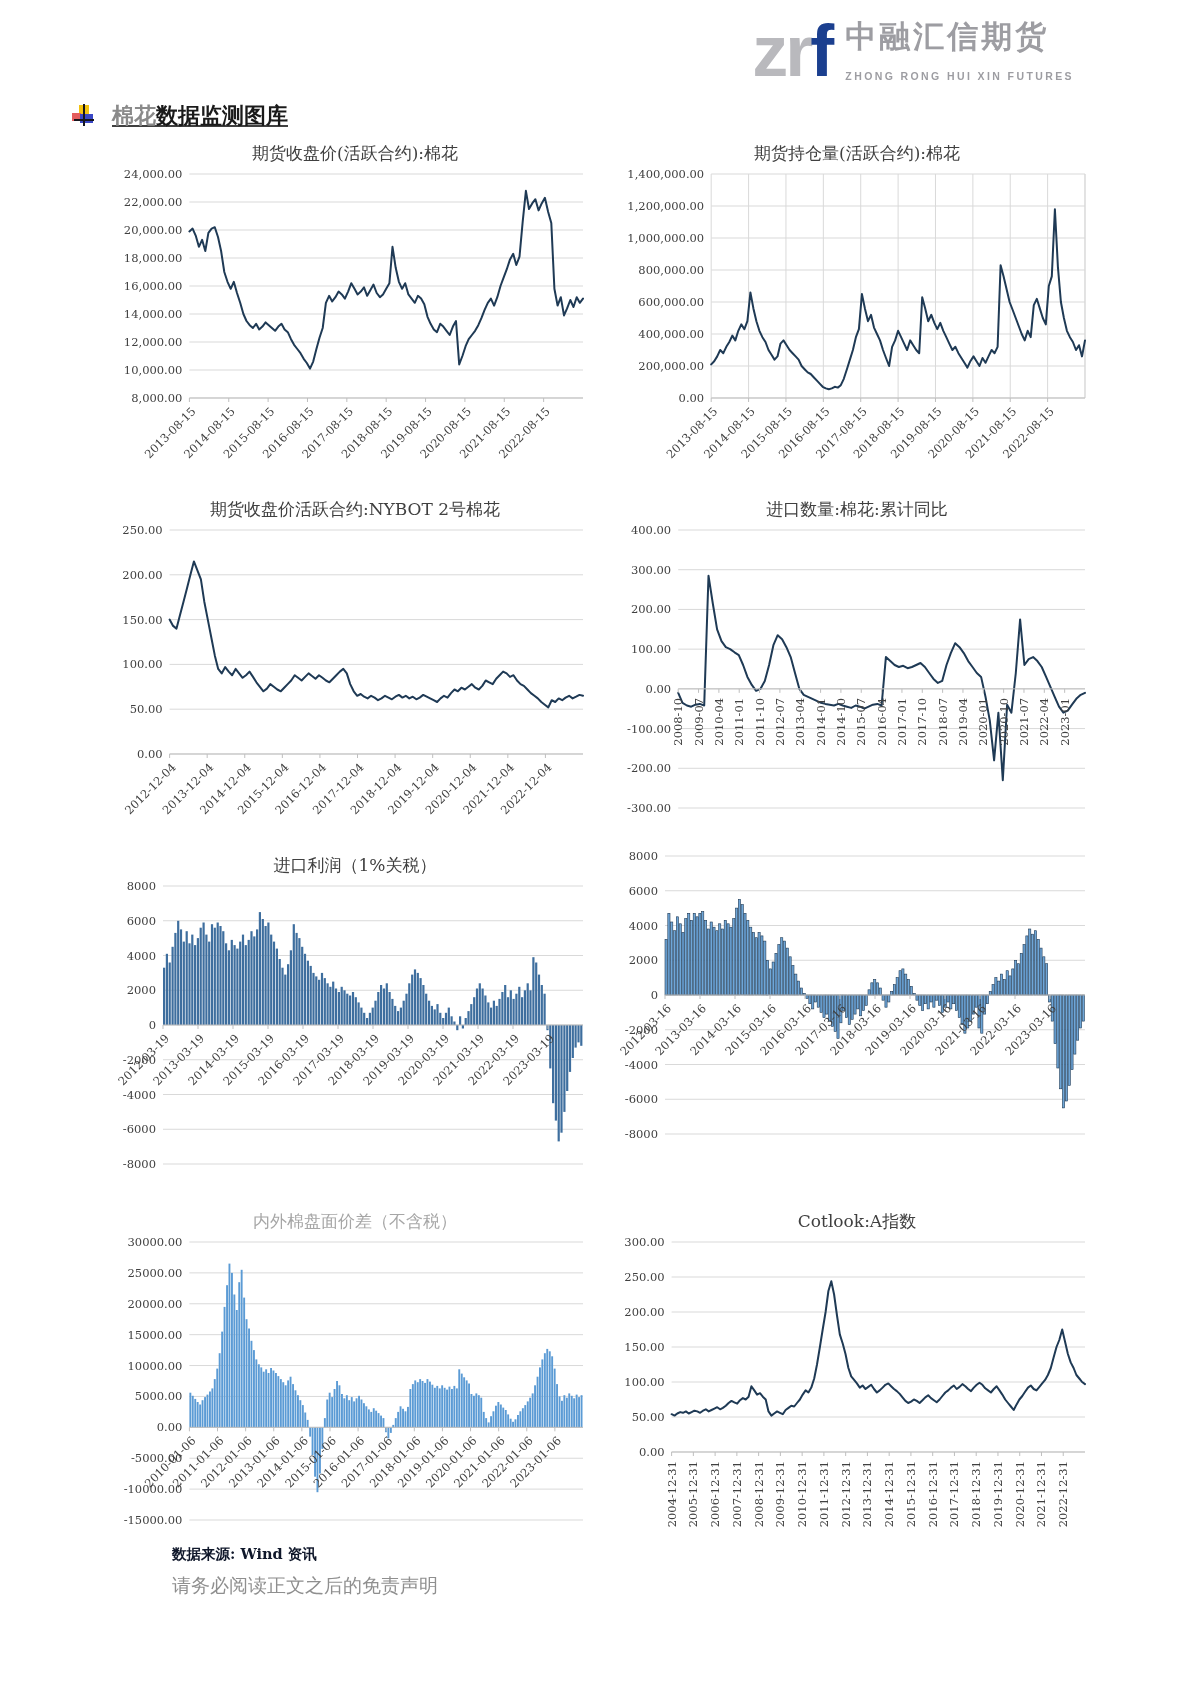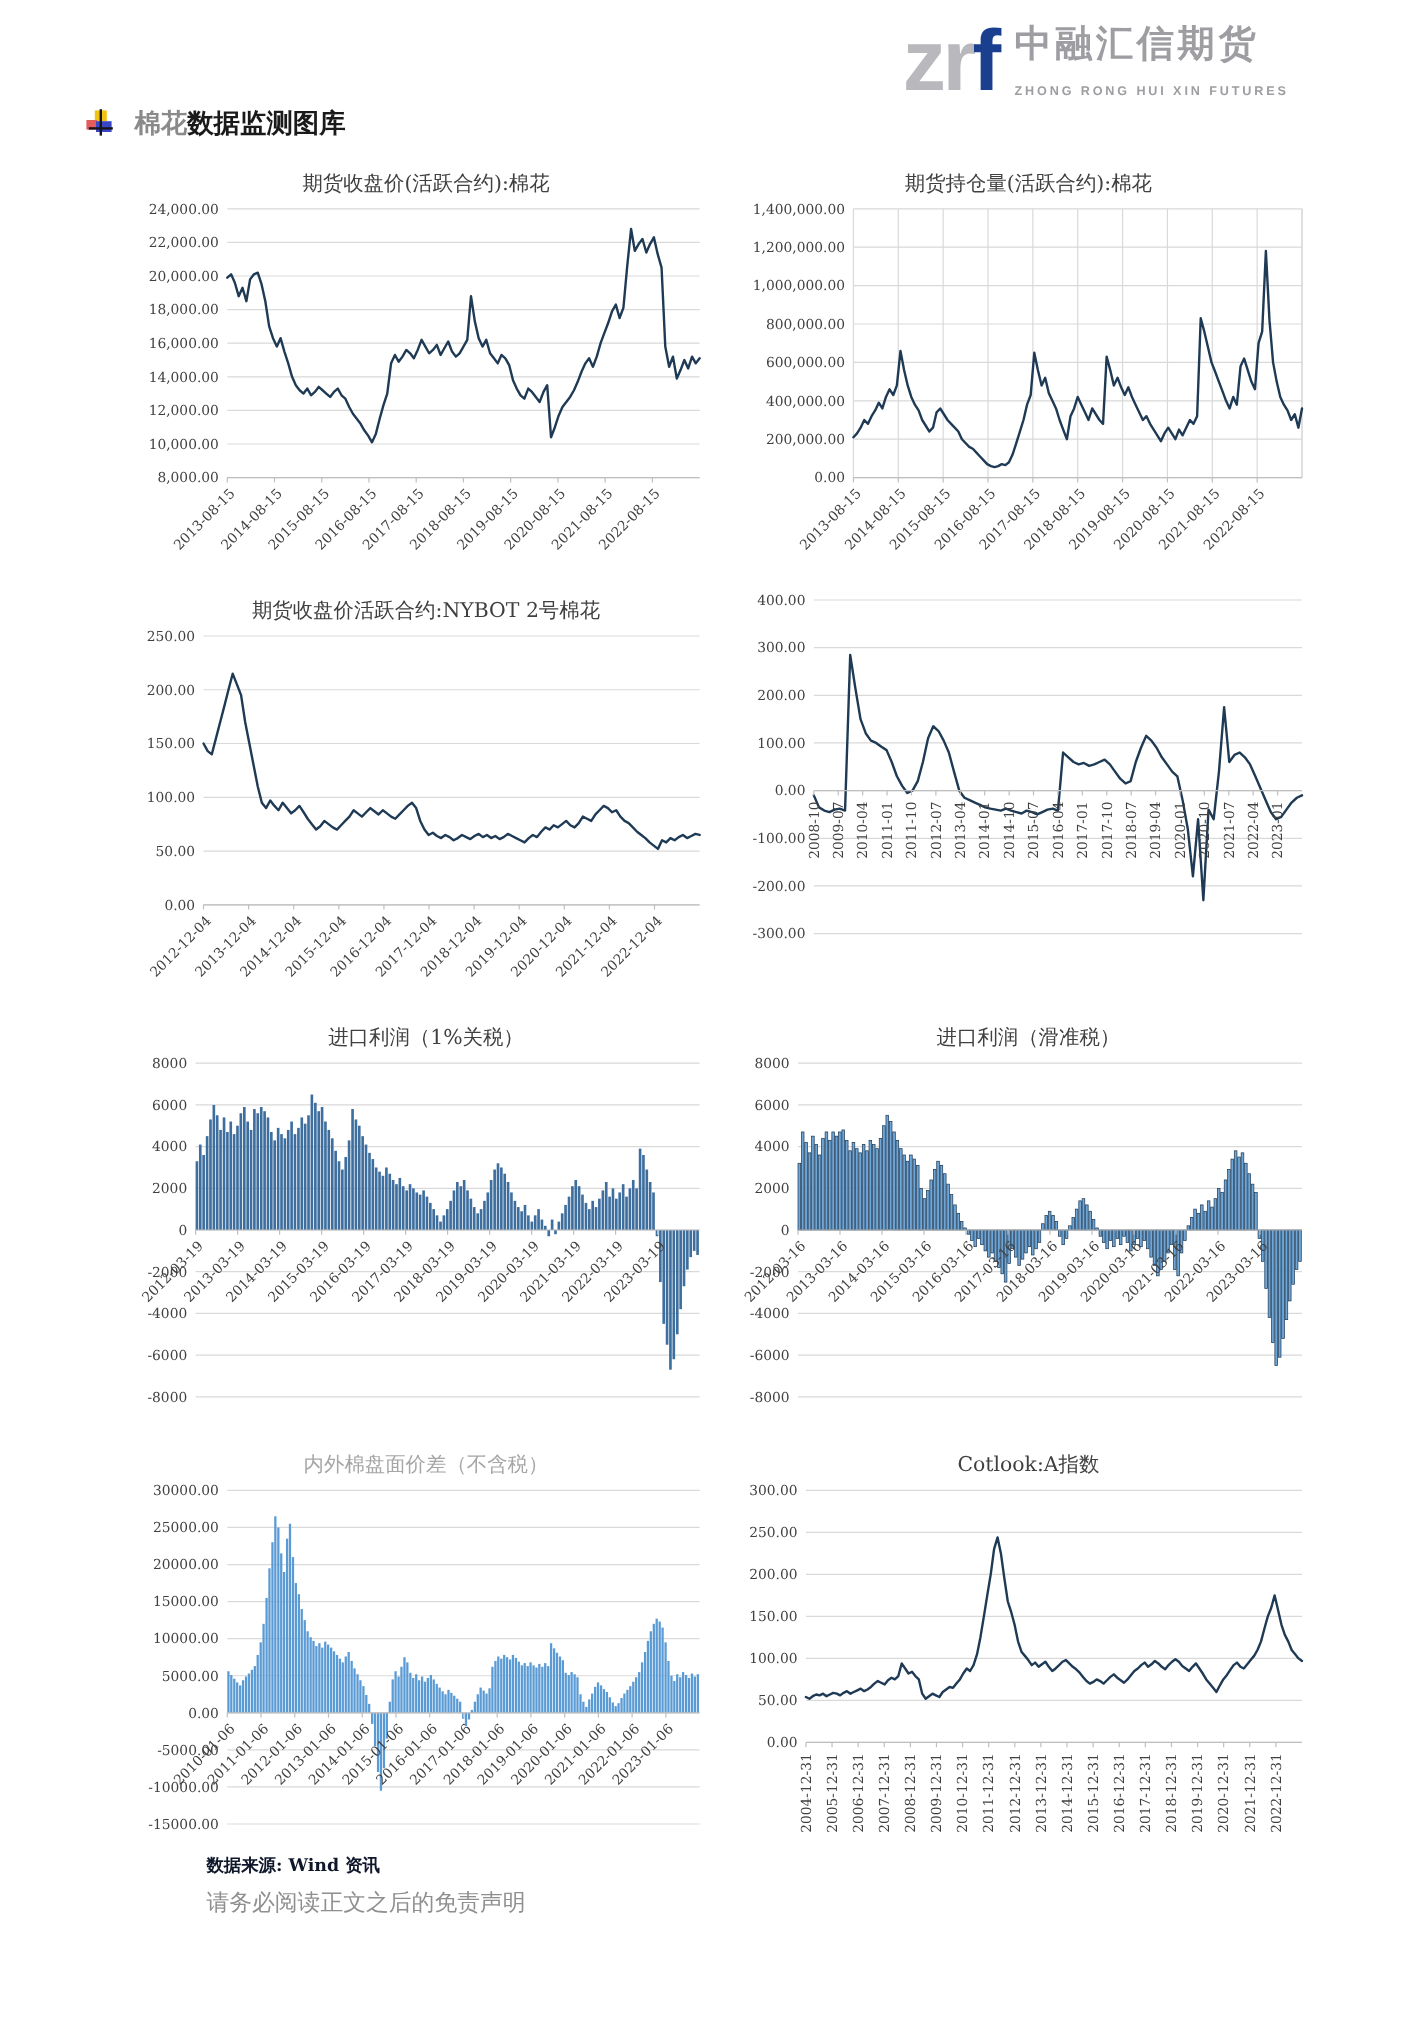--- a/index.html
+++ b/index.html
@@ -10,21 +10,21 @@
   
   .brand{position:absolute;top:20px;right:116px;display:flex;align-items:center;gap:14px;}
   .zrf{font-family:"Liberation Sans",sans-serif;font-weight:700;font-size:72px;line-height:62px;letter-spacing:-3px;}
   .zrf .zr{color:#b9b9bd;}
   .zrf .f{color:#1b3f8f;}
   .brand-text{display:flex;flex-direction:column;align-items:flex-start;}
   .brand-cn{font-family:Liberation Sans, sans-serif;font-weight:700;font-size:31px;color:#9d9da2;letter-spacing:3px;line-height:34px;}
   .brand-en{font-family:"Liberation Sans",sans-serif;font-weight:700;font-size:10.5px;color:#9d9da2;letter-spacing:2.4px;margin-top:16px;}
 
   
-  .title-row{position:absolute;top:88px;left:72px;display:flex;align-items:center;gap:16px;}
+  .title-row{position:absolute;top:101px;left:72px;display:flex;align-items:center;gap:16px;text-decoration:underline;}
   .t-icon{position:relative;width:24px;height:24px;}
   .t-icon span{position:absolute;display:block;}
   .t-icon .y{left:7px;top:1px;width:10px;height:9px;background:#f2c211;}
   .t-icon .r{left:0px;top:9px;width:9px;height:8px;background:#e35d5d;}
   .t-icon .b{left:8px;top:10px;width:13px;height:9px;background:#3947c6;}
   .t-icon .v{left:11px;top:0px;width:2px;height:22px;background:#15151d;}
   .t-icon .h{left:2px;top:15px;width:20px;height:2px;background:#15151d;}
   .page-title{font-size:22px;font-weight:700;white-space:nowrap;}
   .page-title .pfx{color:#8a8a8a;}
   .page-title .rest{color:#1a1a1a;}
@@ -204,20 +204,21 @@
             <text class="tick" text-anchor="end" transform="translate(323.67272727272723 244) rotate(-45)">2019-12-04</text>
             <line x1="354.25454545454545" y1="230" x2="354.25454545454545" y2="234" stroke="#bfbfbf" stroke-width="1"></line>
             <text class="tick" text-anchor="end" transform="translate(361.25454545454545 244) rotate(-45)">2020-12-04</text>
             <line x1="391.83636363636367" y1="230" x2="391.83636363636367" y2="234" stroke="#bfbfbf" stroke-width="1"></line>
             <text class="tick" text-anchor="end" transform="translate(398.83636363636367 244) rotate(-45)">2021-12-04</text>
             <line x1="429.4181818181818" y1="230" x2="429.4181818181818" y2="234" stroke="#bfbfbf" stroke-width="1"></line>
             <text class="tick" text-anchor="end" transform="translate(436.4181818181818 244) rotate(-45)">2022-12-04</text>
           </svg></div>
     </figure>
     <figure class="chart">
+      <figcaption class="chart-title">进口数量:棉花:累计同比</figcaption>
       <div class="plot"><svg viewBox="0 0 475 296" width="475" height="296">
             <line x1="60.199999999999996" y1="6" x2="467" y2="6" stroke="#d9d9d9" stroke-width="1"></line>
             <text x="53.199999999999996" y="10" text-anchor="end" class="tick">400.00</text>
             <line x1="60.199999999999996" y1="45.714285714285715" x2="467" y2="45.714285714285715" stroke="#d9d9d9" stroke-width="1"></line>
             <text x="53.199999999999996" y="49.714285714285715" text-anchor="end" class="tick">300.00</text>
             <line x1="60.199999999999996" y1="85.42857142857143" x2="467" y2="85.42857142857143" stroke="#d9d9d9" stroke-width="1"></line>
             <text x="53.199999999999996" y="89.42857142857143" text-anchor="end" class="tick">200.00</text>
             <line x1="60.199999999999996" y1="125.14285714285714" x2="467" y2="125.14285714285714" stroke="#d9d9d9" stroke-width="1"></line>
             <text x="53.199999999999996" y="129.14285714285714" text-anchor="end" class="tick">100.00</text>
             <line x1="60.199999999999996" y1="164.85714285714286" x2="467" y2="164.85714285714286" stroke="#d9d9d9" stroke-width="1"></line>
@@ -463,21 +464,20 @@
             <text class="tick" text-anchor="end" transform="translate(334 159) rotate(-45)">2020-03-19</text>
             <line x1="362" y1="145" x2="362" y2="149" stroke="#bfbfbf" stroke-width="1"></line>
             <text class="tick" text-anchor="end" transform="translate(369 159) rotate(-45)">2021-03-19</text>
             <line x1="397" y1="145" x2="397" y2="149" stroke="#bfbfbf" stroke-width="1"></line>
             <text class="tick" text-anchor="end" transform="translate(404 159) rotate(-45)">2022-03-19</text>
             <line x1="432" y1="145" x2="432" y2="149" stroke="#bfbfbf" stroke-width="1"></line>
             <text class="tick" text-anchor="end" transform="translate(439 159) rotate(-45)">2023-03-19</text>
           </svg></div>
     </figure>
     <figure class="chart">
-      <figcaption class="chart-title">进口利润（滑准税）</figcaption>
       <div class="plot"><svg viewBox="0 0 475 296" width="475" height="296">
             <line x1="47" y1="6" x2="467" y2="6" stroke="#d9d9d9" stroke-width="1"></line>
             <text x="40" y="10" text-anchor="end" class="tick">8000</text>
             <line x1="47" y1="40.75" x2="467" y2="40.75" stroke="#d9d9d9" stroke-width="1"></line>
             <text x="40" y="44.75" text-anchor="end" class="tick">6000</text>
             <line x1="47" y1="75.5" x2="467" y2="75.5" stroke="#d9d9d9" stroke-width="1"></line>
             <text x="40" y="79.5" text-anchor="end" class="tick">4000</text>
             <line x1="47" y1="110.25" x2="467" y2="110.25" stroke="#d9d9d9" stroke-width="1"></line>
             <text x="40" y="114.25" text-anchor="end" class="tick">2000</text>
             <line x1="47" y1="145" x2="467" y2="145" stroke="#d9d9d9" stroke-width="1"></line>

